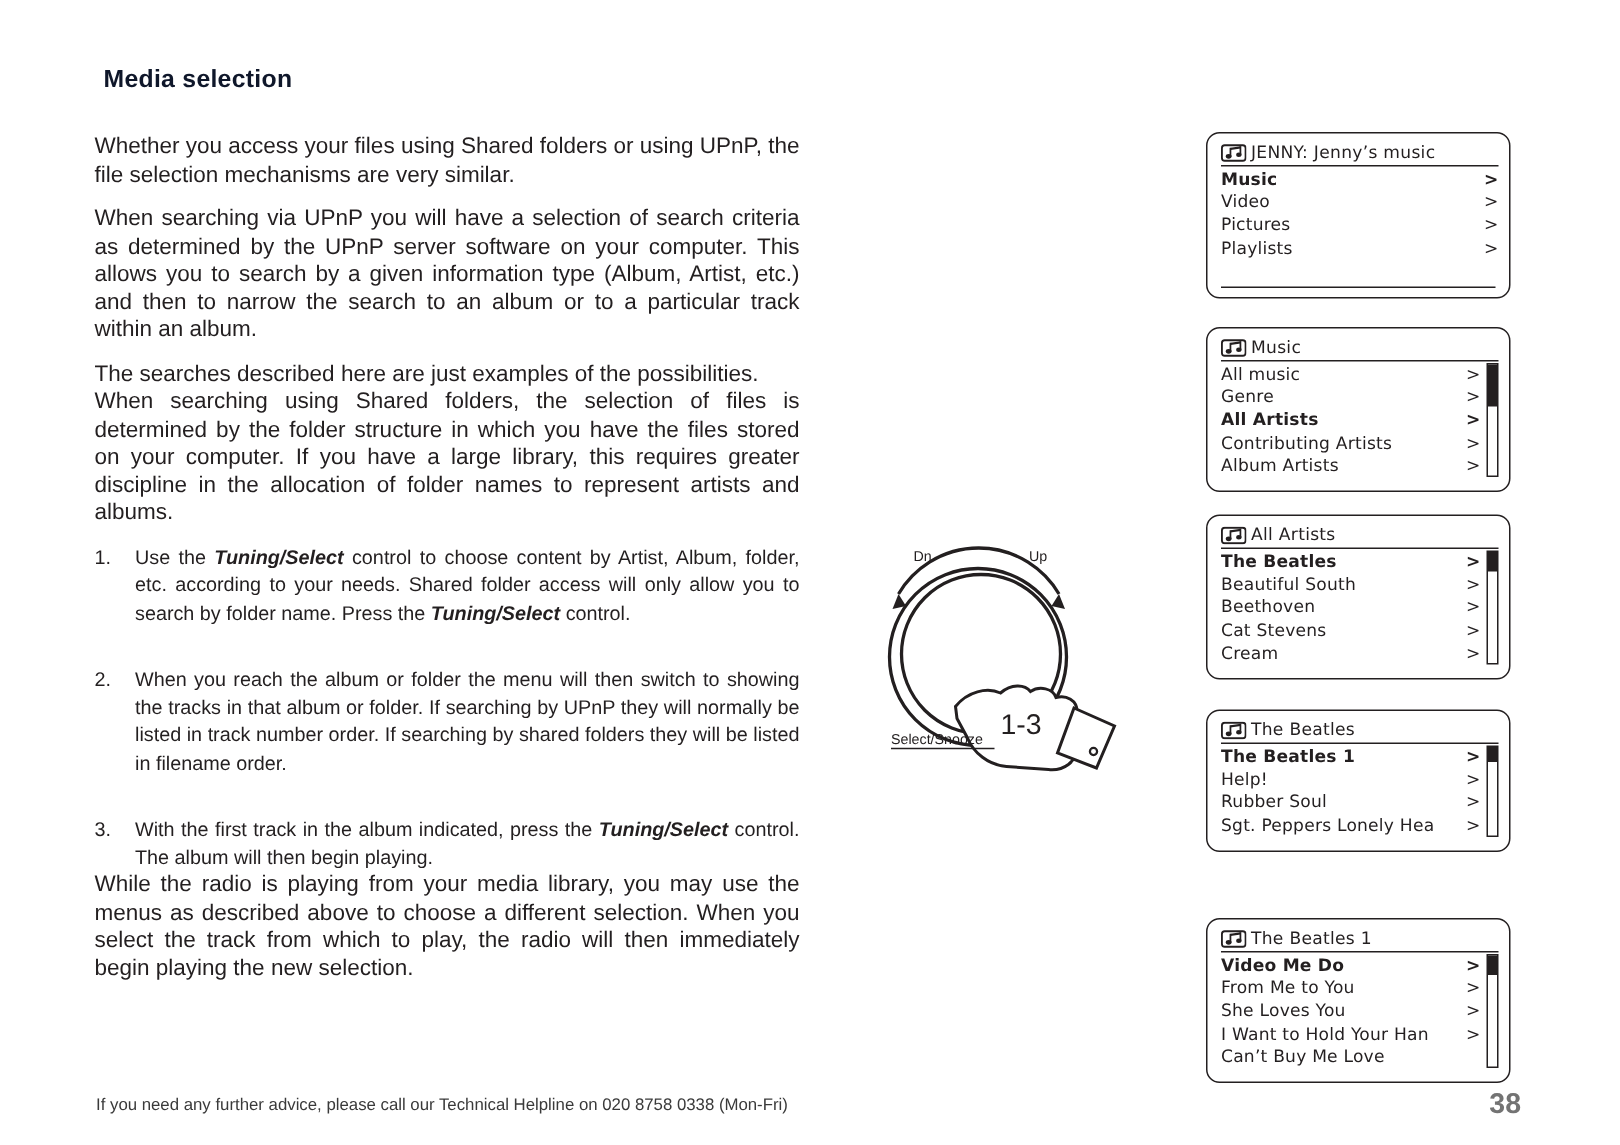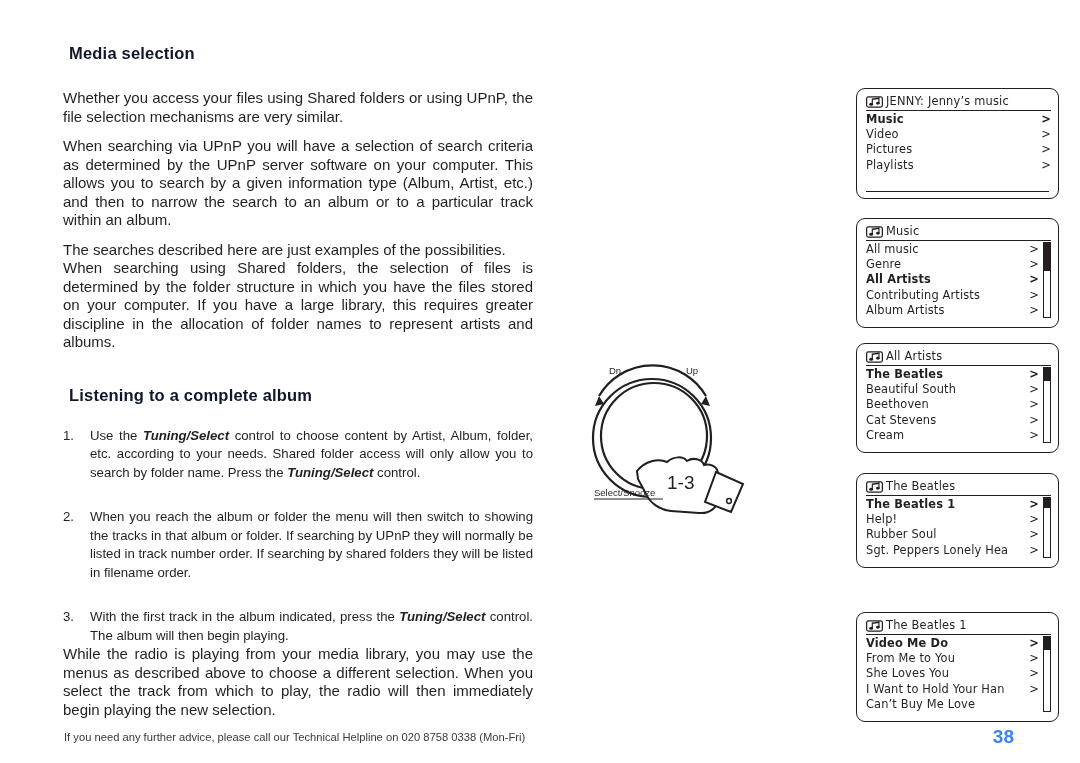--- a/index.html
+++ b/index.html
@@ -77,36 +77,36 @@
     align-items: center;
     justify-content: space-between;
   }
   .footer-text {
     font-size: 11.2px;
     color: #3a3a3a;
   }
   .page-no {
     font-size: 19px;
     font-weight: bold;
-    color: #3b82f6;
+    color: #737373;
   }
 
   
   .dial {
     position: absolute;
     left: 575px;
     top: 352px;
     width: 190px;
     height: 168px;
   }
 
   
   .lcd {
     position: absolute;
-    left: 856px;
+    left: 804px;
     width: 203px;
     box-sizing: border-box;
     border: 1.6px solid #231f20;
     border-radius: 9px;
     background: #ffffff;
     padding: 5px 7px 5px 9px;
     font-family: "DejaVu Sans", sans-serif;
     font-size: 11.4px;
     color: #231f20;
   }
@@ -174,21 +174,20 @@
 
 <div class="col-left">
 
   <h2 class="section-head">Media selection</h2>
 
   <p class="body">Whether you access your files using Shared folders or using UPnP, the file selection mechanisms are very similar.</p>
   <p class="body">When searching via UPnP you will have a selection of search criteria as determined by the UPnP server software on your computer. This allows you to search by a given information type (Album, Artist, etc.) and then to narrow the search to an album or to a particular track within an album.</p>
   <p class="body last">The searches described here are just examples of the possibilities.</p>
   <p class="body">When searching using Shared folders, the selection of files is determined by the folder structure in which you have the files stored on your computer. If you have a large library, this requires greater discipline in the allocation of folder names to represent artists and albums.</p>
 
-  <h2 class="section-head second">Listening to a complete album</h2>
 
   <div class="numlist" id="steps-list">
       <div class="numitem">
         <div class="num">1.</div>
         <div class="txt"><span>Use the </span><span class="bi">Tuning/Select</span><span> control to choose content by Artist, Album, folder, etc. according to your needs. Shared folder access will only allow you to search by folder name. Press the </span><span class="bi">Tuning/Select</span><span> control.</span></div>
       </div>
       <div class="numitem">
         <div class="num">2.</div>
         <div class="txt"><span>When you reach the album or folder the menu will then switch to showing the tracks in that album or folder. If searching by UPnP they will normally be listed in track number order. If searching by shared folders they will be listed in filename order.</span></div>
       </div>

